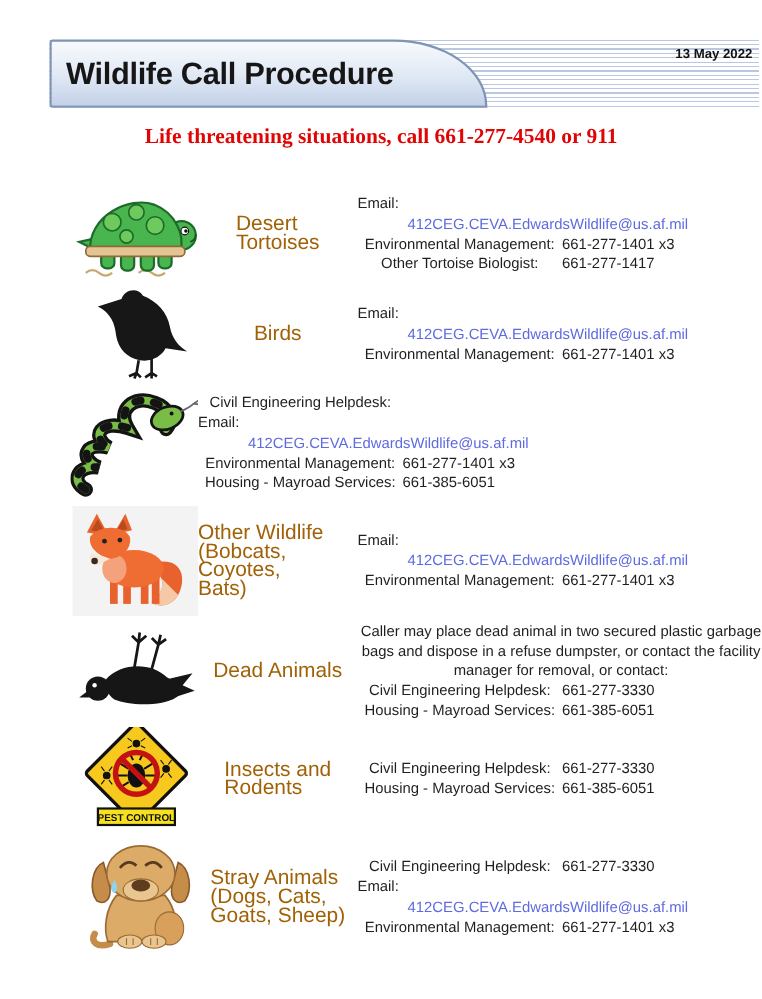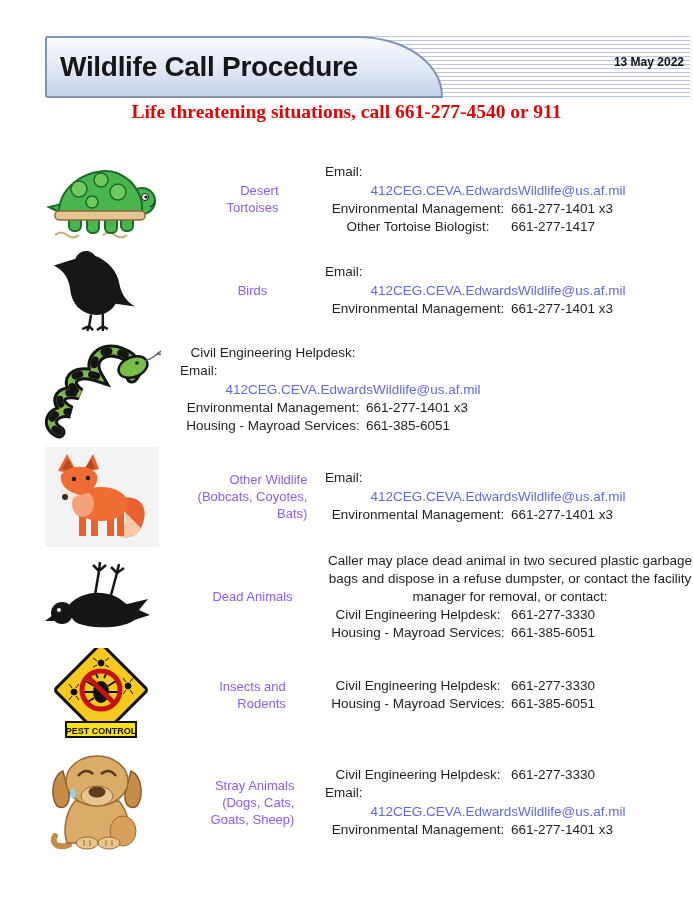--- a/index.html
+++ b/index.html
@@ -17,34 +17,34 @@
     background:repeating-linear-gradient(180deg,var(--stripe-blue) 0px,var(--stripe-blue) 1px,#ffffff 1px,#ffffff 4px);
   }
   .titlebox{
     position:absolute;left:0;top:0;width:398px;height:62px;box-sizing:border-box;
     background:linear-gradient(180deg,#f7fafd 0%,#e2eaf5 50%,#c3d1e8 100%);
     border:2px solid var(--header-border);
     border-top-right-radius:85px 60px;border-top-left-radius:3px;border-bottom-left-radius:3px;
     display:flex;align-items:center;
   }
   .titlebox h1{margin:0 0 0 13px;font-size:28px;letter-spacing:-0.3px;color:#161616;font-weight:bold;}
-  .date{position:absolute;right:6px;top:19px;font-size:12px;font-weight:bold;color:#111;}
+  .date{position:absolute;right:6px;top:6px;font-size:12px;font-weight:bold;color:#111;}
   
   .alert{
-    text-align:center;font-family:"Liberation Serif",serif;
+    margin-top:13px;text-align:center;font-family:"Liberation Serif",serif;
     font-weight:bold;font-size:19.5px;line-height:27px;color:var(--alert-red);
   }
   
   .rows{margin:28px 0 0 45px;width:645px;}
   .row{display:flex;}
   .r1{height:92px}.r2{height:90px}.r3{height:108px}.r4{height:107px}.r5{height:93px}.r6{height:104px}.r7{height:110px}
-  .col-icon{width:135px;display:flex;align-items:center;justify-content:flex-start;flex:none;}
+  .col-icon{width:135px;display:flex;align-items:center;justify-content:flex-end;flex:none;}
   .col-label{
     width:145px;flex:none;display:flex;align-items:center;justify-content:center;
-    text-align:right;white-space:pre-line;font-size:13px;line-height:17px;color:#8b5cf6;
+    text-align:left;white-space:pre-line;font-size:19px;line-height:17px;color:#a16207;
   }
   .col-info{flex:1;display:flex;flex-direction:column;justify-content:center;font-size:13.5px;line-height:18px;text-align:center;}
   .line{display:flex;white-space:pre;}
   .lbl{margin-right:8px;}
   .line.aligned .lbl{margin-right:0;min-width:186px;}
   .line.text{display:block;white-space:normal;width:370px;}
   .link{color:var(--link-blue);text-decoration:none;cursor:pointer;margin-top:19px;}
   .fox-bg{width:114px;height:100px;background:#f3f3f3;display:flex;align-items:center;justify-content:center;}
   svg text{font-family:"Liberation Sans",sans-serif;}
 </style>

